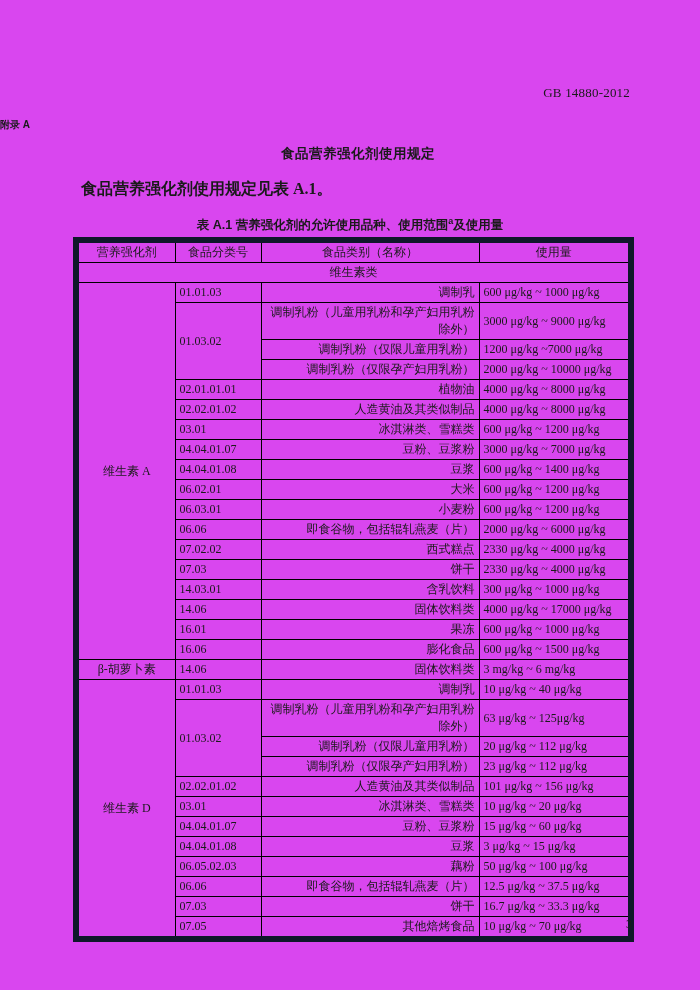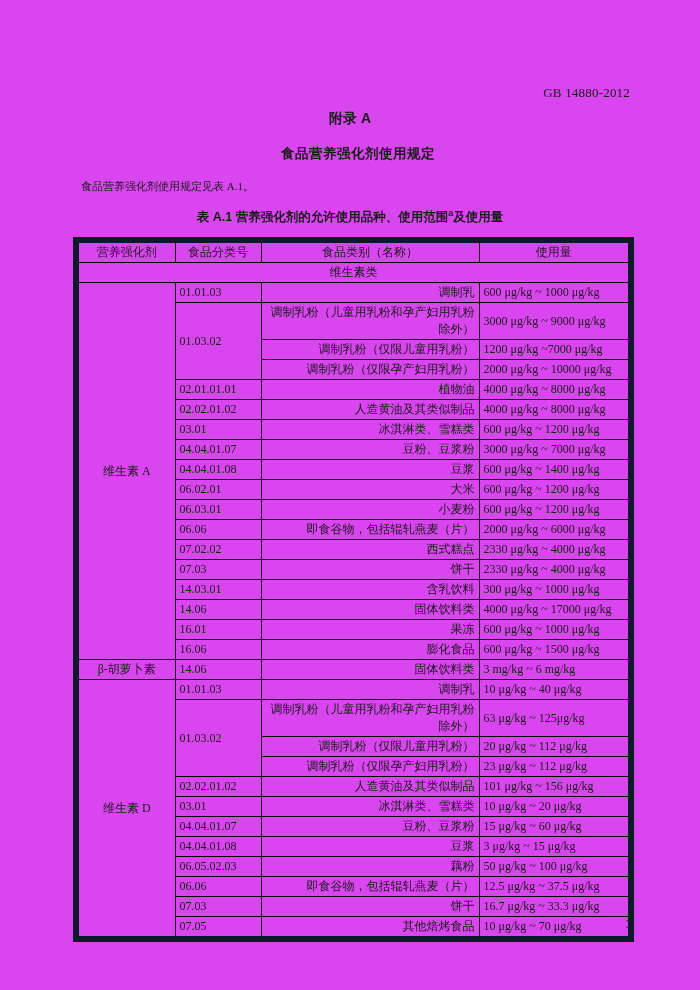--- a/index.html
+++ b/index.html
@@ -9,37 +9,37 @@
     position: relative;
     width: 700px; height: 990px;
     background: #d946ef;
     overflow: hidden;
   }
   .doc-number {
     position: absolute; top: 85px; right: 70px;
     font-size: 13px; letter-spacing: 0.2px;
   }
   .appendix-label {
-    position: absolute; top: 110px; left: 0; width: 100%;
-    text-align: center;
+    position: absolute; top: 118px; left: 0; width: 100%;
     font-family: "Liberation Sans", "DejaVu Sans", sans-serif;
-    font-weight: bold; font-size: 14px;
+    font-weight: bold; font-size: 10px;
   }
   .doc-title {
     position: absolute; top: 145px; left: 0; width: 100%;
     text-align: center;
     font-family: "Liberation Sans", "DejaVu Sans", sans-serif;
     font-weight: bold; font-size: 13.5px; letter-spacing: 0.5px; padding-left: 16px;
   }
   .intro {
     position: absolute; top: 179px; left: 81px;
-    font-size: 11px;
+    font-size: 16px;
+    font-weight: bold;
   }
   .table-title {
-    position: absolute; top: 208px; left: 0; width: 100%;
+    position: absolute; top: 216px; left: 0; width: 100%;
     text-align: center;
     font-family: "Liberation Sans", "DejaVu Sans", sans-serif;
     font-weight: bold; font-size: 12.5px;
   }
   .table-title sup { font-size: 9px; }
   table.reg-table {
     position: absolute; top: 237px; left: 73px;
     width: 555px;
     border-collapse: collapse;
     table-layout: fixed;

